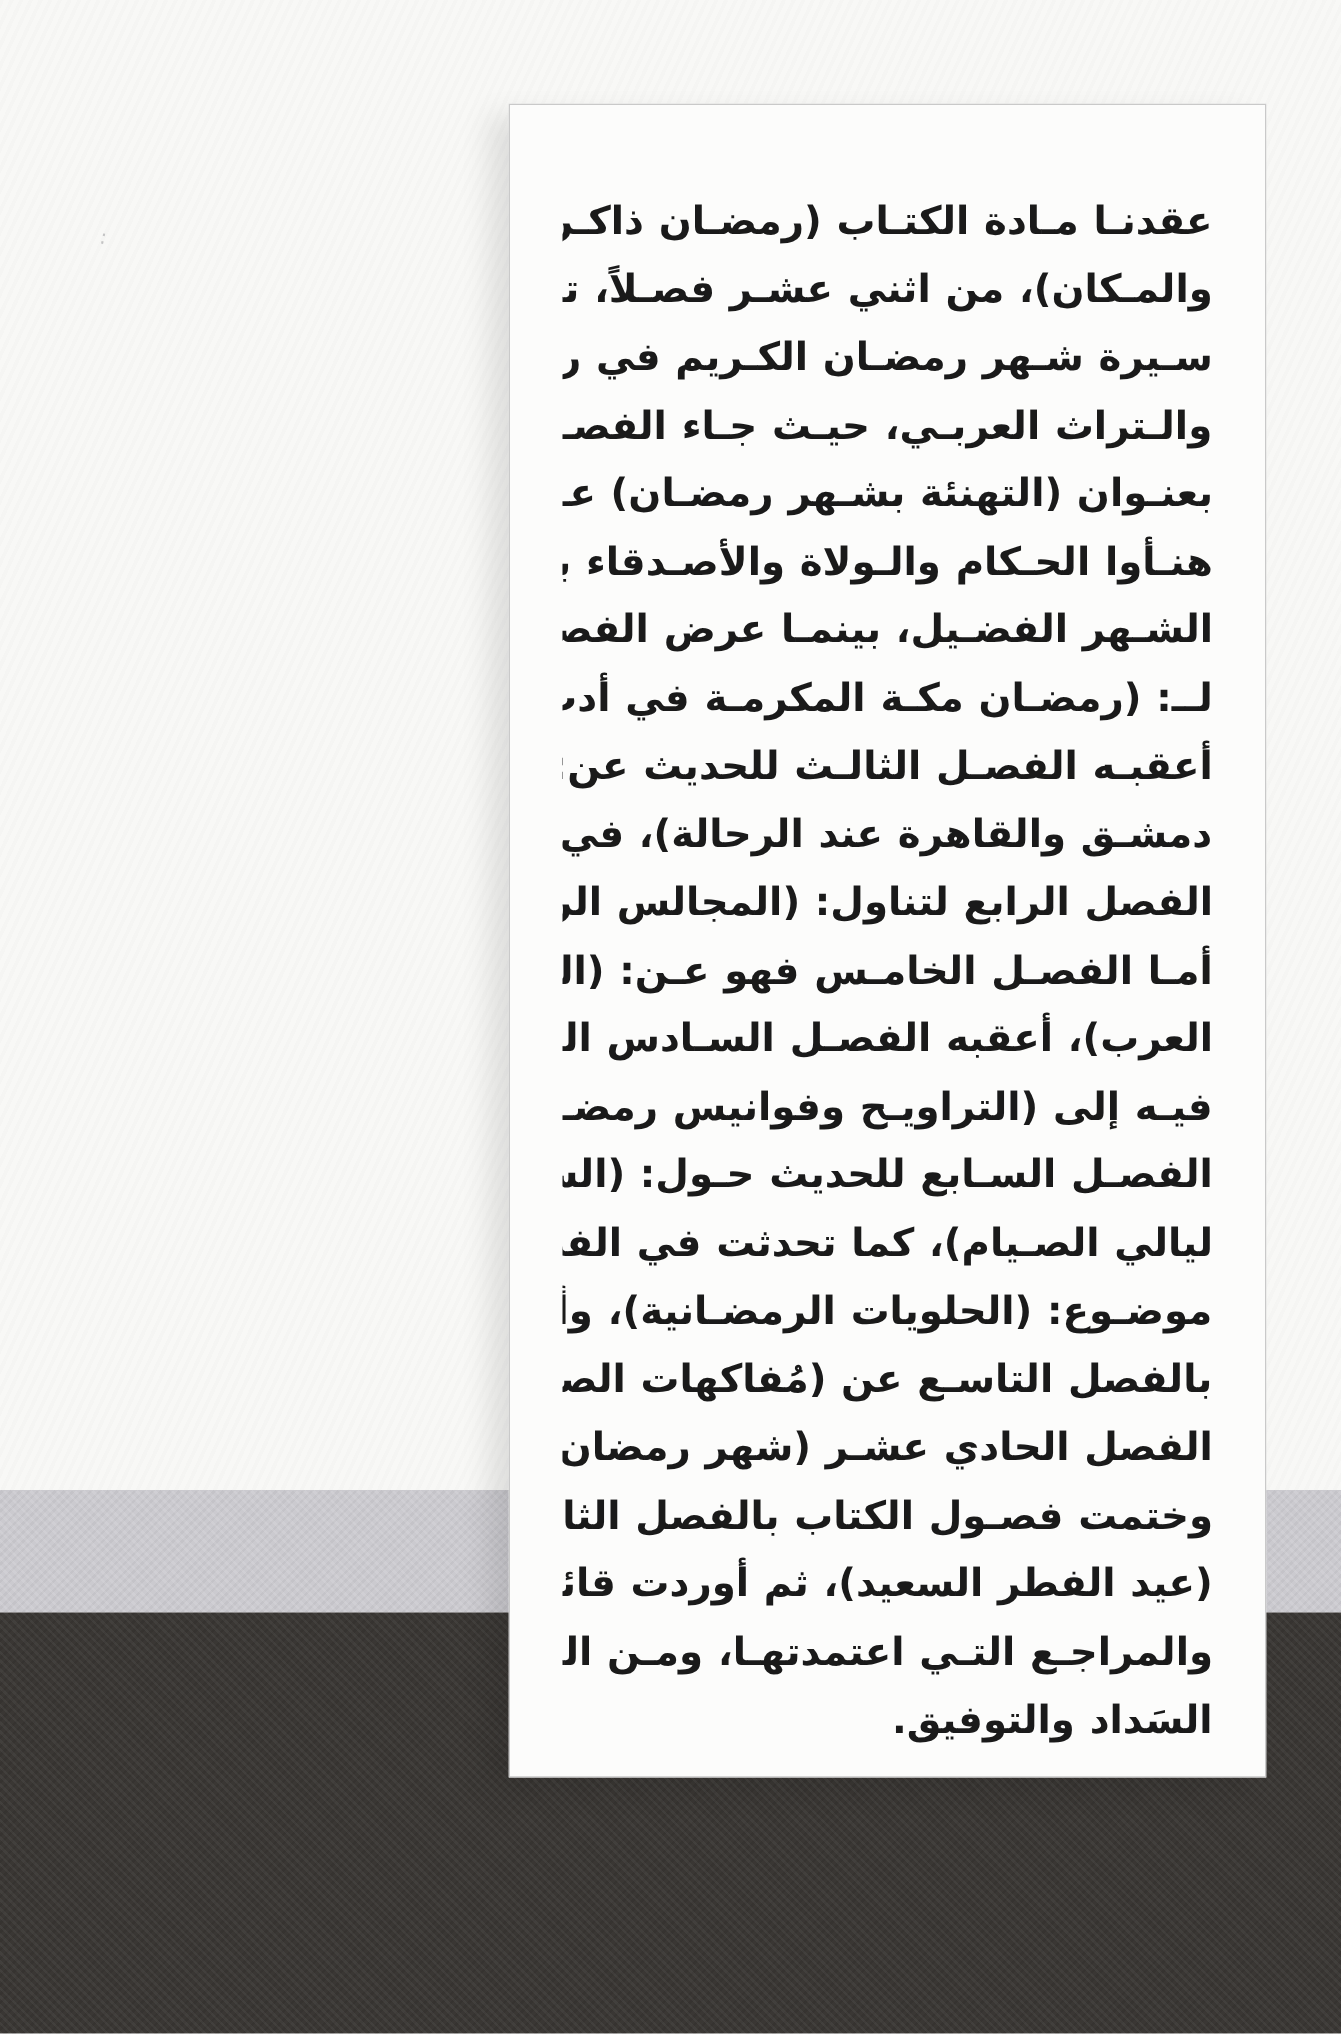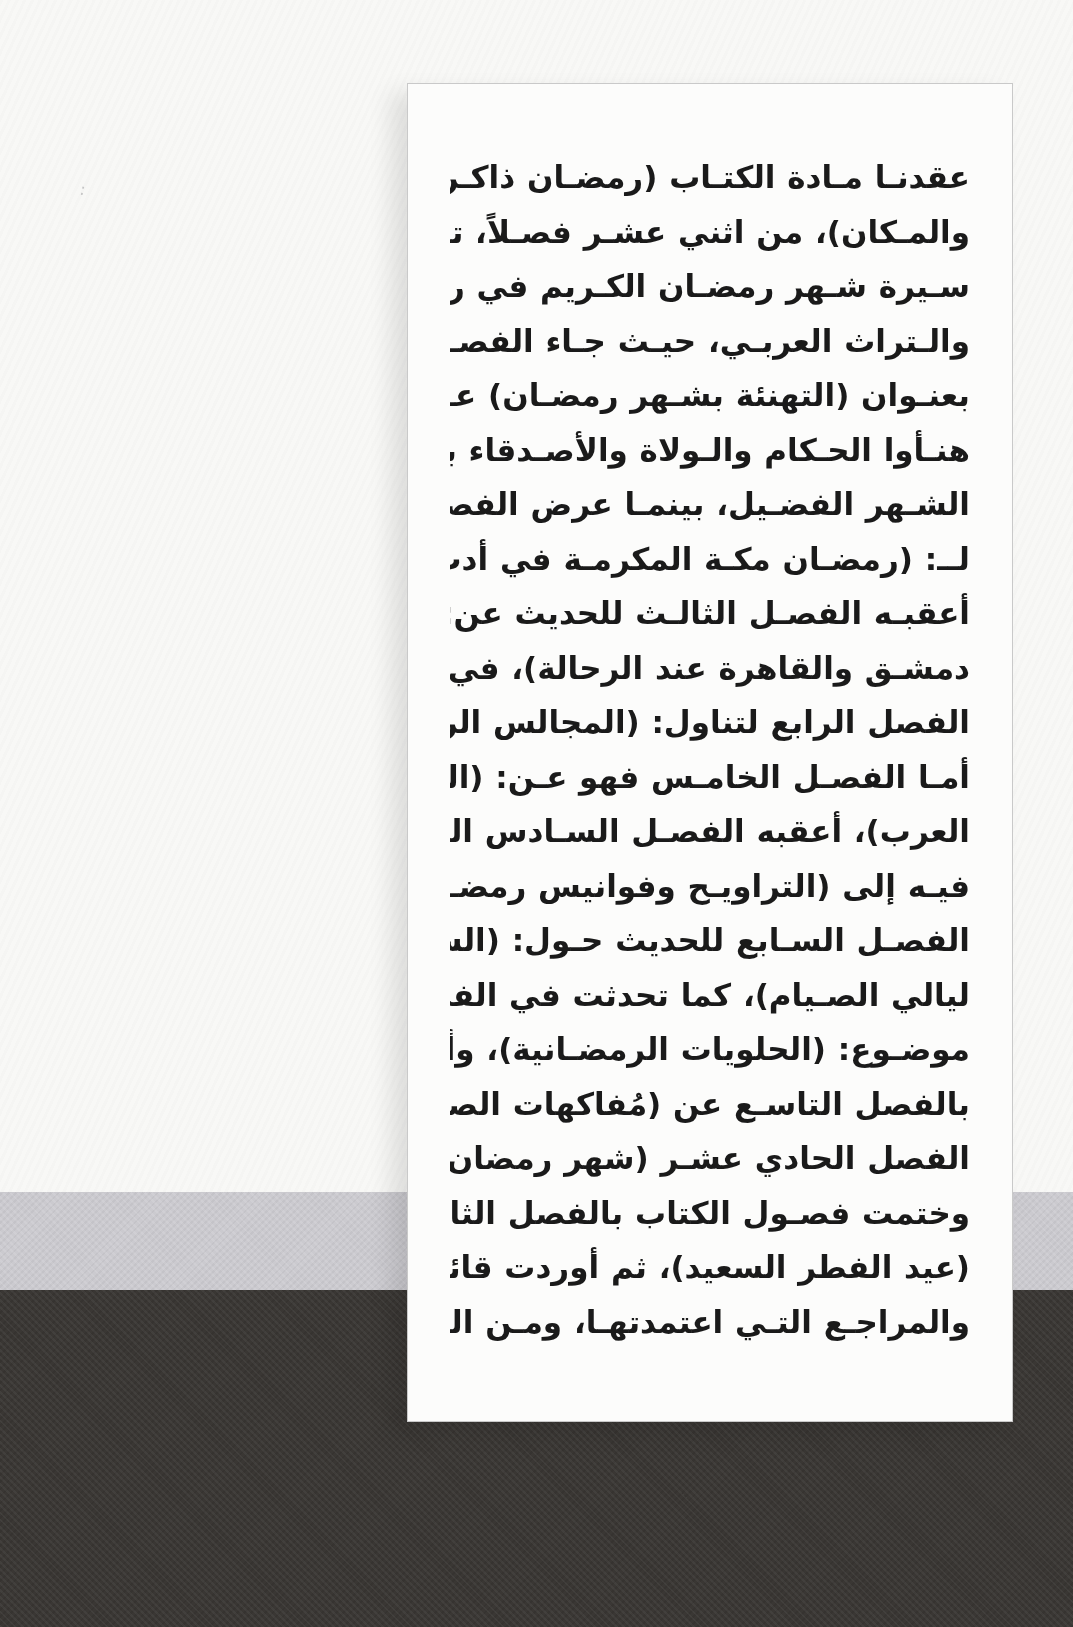--- a/index.html
+++ b/index.html
@@ -120,16 +120,17 @@
         <div class="line">العرب)، أعقبه الفصـل السـادس الذي أشرت</div>
         <div class="line">فيـه إلى (التراويـح وفوانيس رمضـان)، تلاه</div>
         <div class="line">الفصـل السـابع للحديث حـول: (السـحور في</div>
         <div class="line">ليالي الصـيام)، كما تحدثت في الفصل الثامن في</div>
         <div class="line">موضـوع: (الحلويات الرمضـانية)، وألحقته</div>
         <div class="line">بالفصل التاسـع عن (مُفاكهات الصائمين)، تلاه</div>
         <div class="line">الفصل الحادي عشـر (شهر رمضان خليجياً)،</div>
         <div class="line">وختمت فصـول الكتاب بالفصل الثاني عشر عن</div>
         <div class="line">(عيد الفطر السعيد)، ثم أوردت قائمة المصادر</div>
         <div class="line">والمراجـع التـي اعتمدتهـا، ومـن الله تعالـى</div>
+        <div class="line last">السَداد والتوفيق.</div>
       </div>
   </div>
 
 </div>
 
 </body></html>

